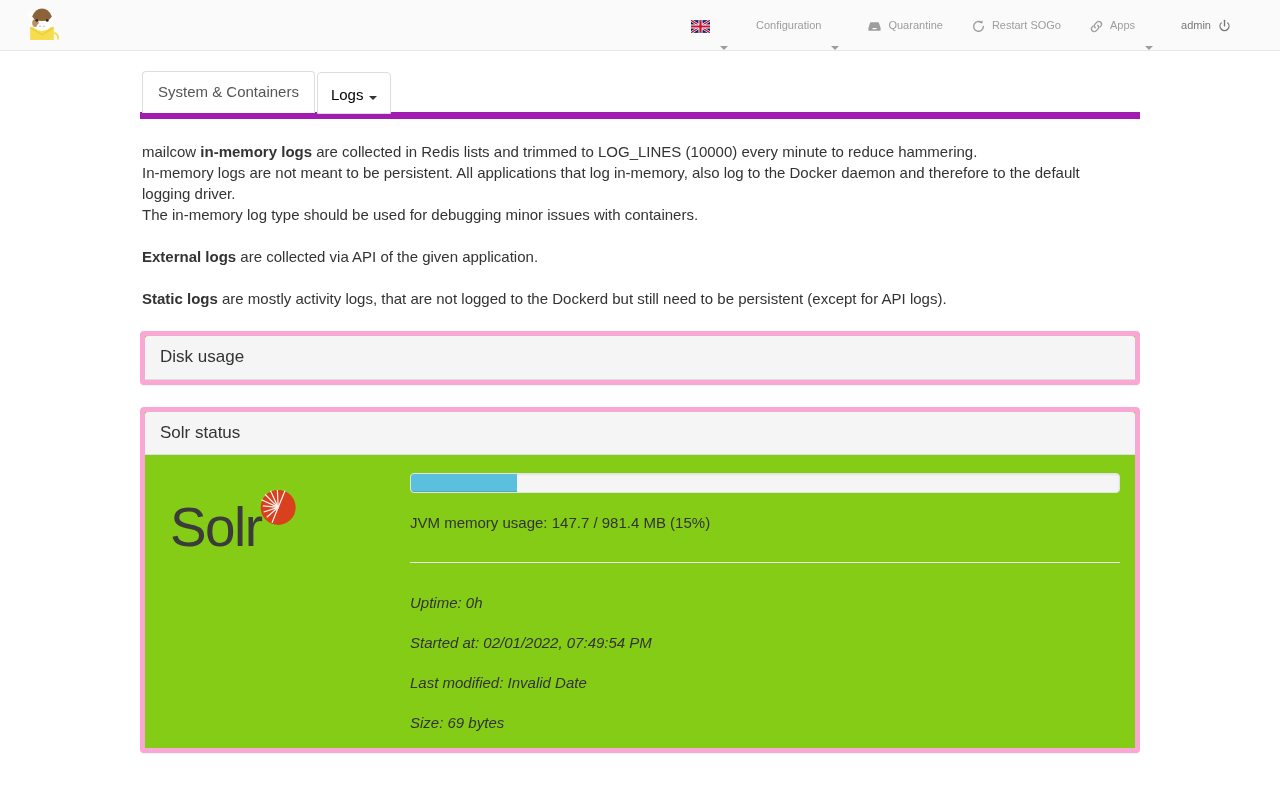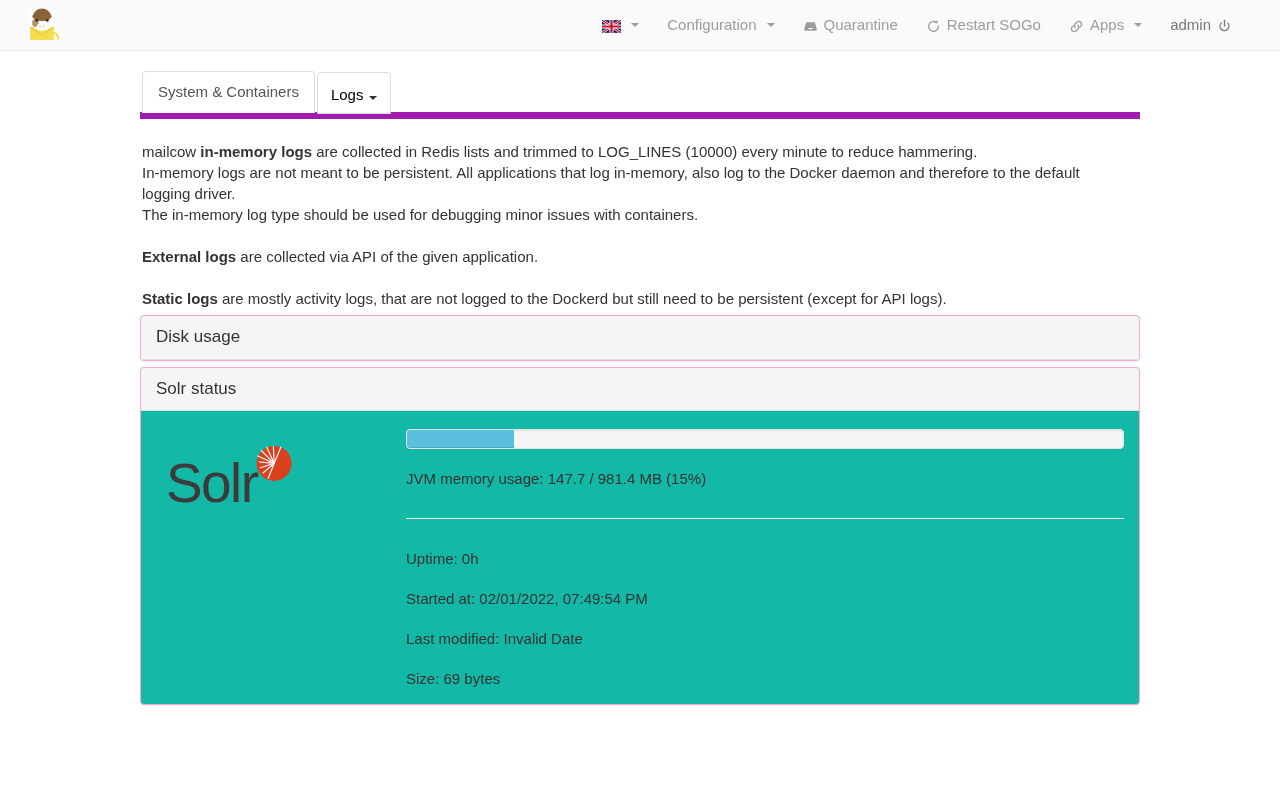--- a/index.html
+++ b/index.html
@@ -31,26 +31,26 @@
 
   .nav-right {
     margin-left: auto;
     display: flex;
     align-items: center;
     height: 50px;
     padding-right: 28px;
   }
   .nav-item {
     display: flex;
-    align-items: center;
+    align-items: flex-end;
     gap: 6px;
     padding: 0 14px;
     height: 50px;
     color: #9d9d9d;
-    font-size: 15px;
+    font-size: 11px;
     text-decoration: none;
     white-space: nowrap;
     cursor: pointer;
     line-height: 50px;
   }
   .nav-item.admin { color: #777; font-weight: normal; padding-right: 4px;}
   .caret {
     display: inline-block;
     width: 0; height: 0;
     margin-left: 4px;
@@ -110,23 +110,23 @@
     font-size: 15px;
     line-height: 21px;
     color: #333;
     max-width: 960px;
   }
   .intro p.spaced { margin-top: 21px; }
   .intro b { font-weight: bold; }
 
   
   .panel {
-    margin-top: 6px;
-    background: #14b8a6;
-    border: 1px solid #f9a8d4;
+    margin-top: 22px;
+    background: #84cc16;
+    border: 5px solid #f9a8d4;
     border-radius: 4px;
     box-shadow: 0 1px 1px rgba(0,0,0,.05);
   }
   .panel-heading {
     background: #f5f5f5;
     border-bottom: 1px solid #ddd;
     border-radius: 3px 3px 0 0;
     padding: 12px 15px;
   }
   .panel-title {
@@ -172,20 +172,21 @@
   .solr-divider {
     border: 0;
     border-top: 1px solid #eee;
     margin: 31px 0 0 0;
   }
   .solr-line {
     font-size: 15px; color: #333;
     margin-top: 20px;
     display: flex; align-items: center; gap: 7px;
     line-height: 20px;
+    font-style: italic;
   }
   .solr-line.first { margin-top: 30px; }
   .ico { width: 14px; height: 15px; display:inline-block; }
 </style>
 </head>
 <body>
 
 <div class="navbar">
 
   <a class="brand">

